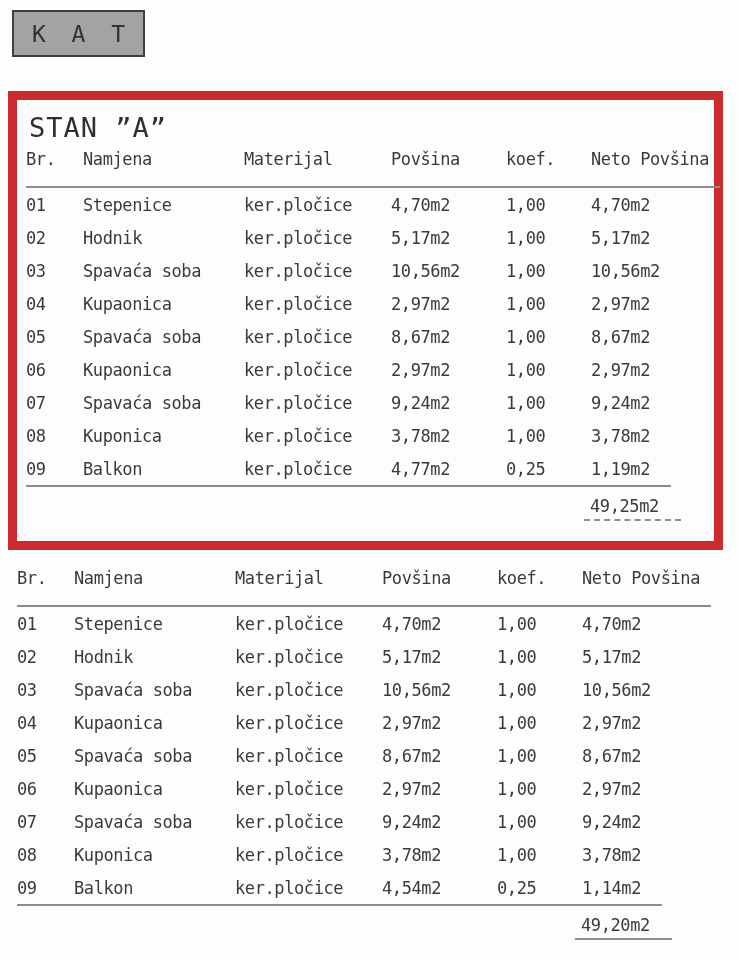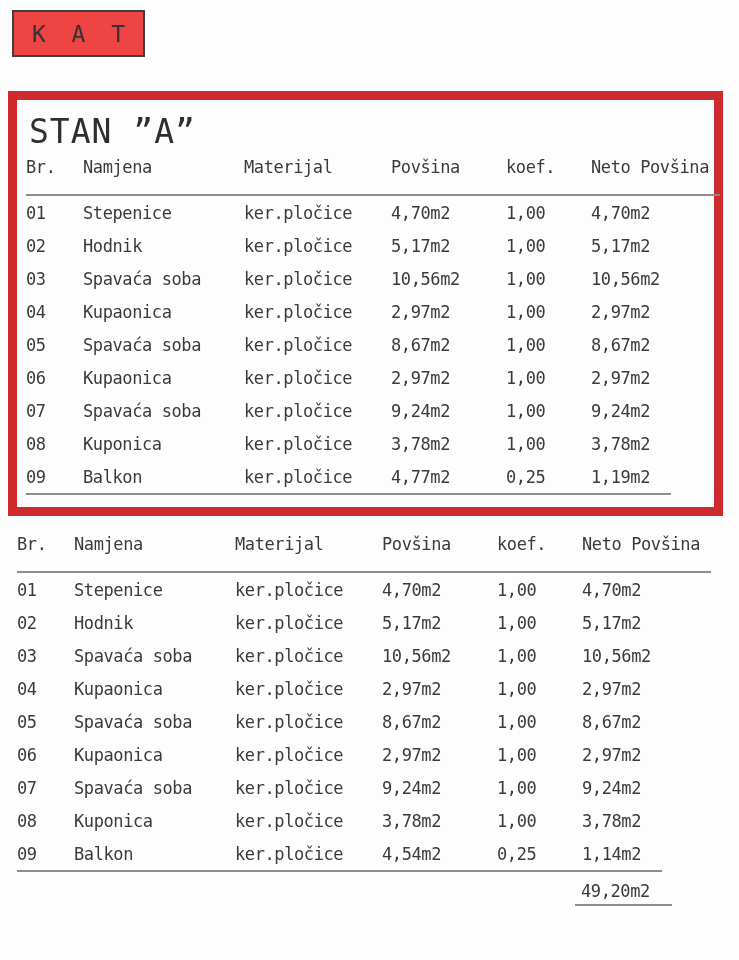--- a/index.html
+++ b/index.html
@@ -7,40 +7,40 @@
   body {
     background:#fdfdfd;
     color:var(--ink,#3a3a3a);
     font-family:"DejaVu Sans Mono","Liberation Mono",monospace;
     overflow:hidden;
   }
   .kat-box {
     margin:10px 0 0 12px;
     width:133px; height:47px;
     border:2px solid #3f3f3f;
-    background:#ef4444;
+    background:#a3a3a3;
     display:flex; align-items:center; justify-content:center;
     font-size:23px; letter-spacing:6px; padding-left:6px;
     color:#333;
   }
   .section { margin-left:8px; }
   .section.highlight {
     margin-top:34px;
     width:715px;
     border:9px solid var(--accent,#cf2b2e);
     padding:6px 0 12px 9px;
     background:#fdfdfd;
   }
   .section.plain {
     margin-top:26px;
     width:715px;
     padding-left:9px;
   }
   .section-title {
-    font-size:33px; font-weight:normal;
+    font-size:27px; font-weight:normal;
     letter-spacing:1px; color:#2f2f2f;
     margin:6px 0 14px 3px;
   }
   .table { width:694px; font-size:17px; letter-spacing:-0.4px; }
   .trow {
     display:grid;
     grid-template-columns:57px 161px 147px 115px 85px 1fr;
     align-items:center;
   }
   .thead {
@@ -153,20 +153,23 @@
         <div class="trow">
         <span class="cell">09</span>
         <span class="cell">Balkon</span>
         <span class="cell">ker.pločice</span>
         <span class="cell">4,77m2</span>
         <span class="cell">0,25</span>
         <span class="cell">1,19m2</span>
       </div>
       </div>
     <div class="bottom-rule"></div>
+    <div class="total-line">
+      <span class="total-value dashed">49,25m2</span>
+    </div>
   </div>
 </section>
 
 <section class="section plain">
   <div class="table">
     <div class="trow thead">
       <span class="cell">Br.</span>
       <span class="cell">Namjena</span>
       <span class="cell">Materijal</span>
       <span class="cell">Povšina</span>

